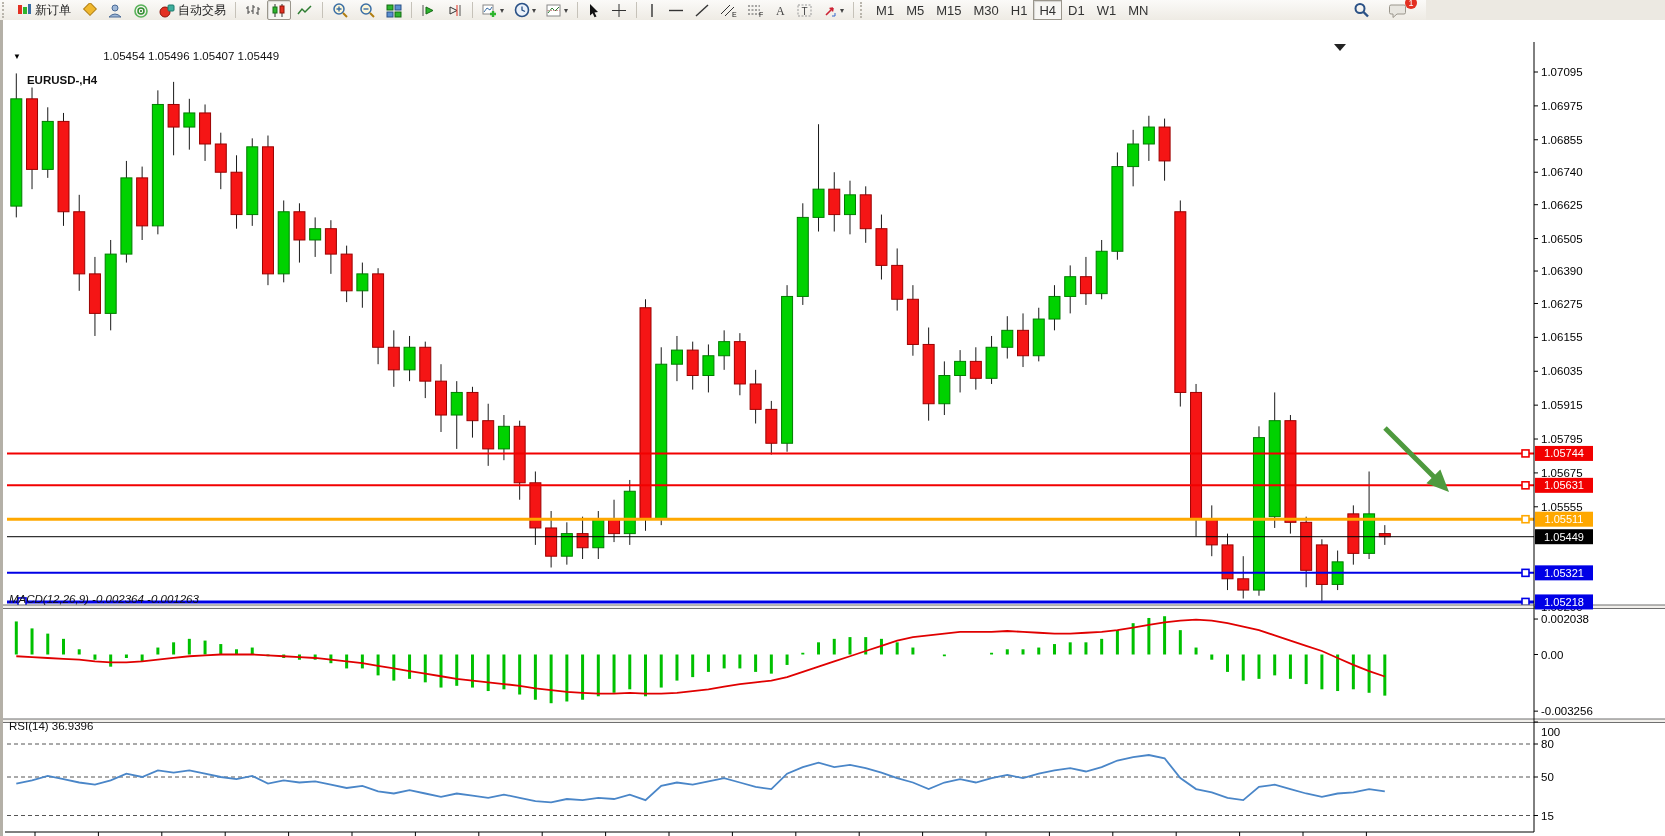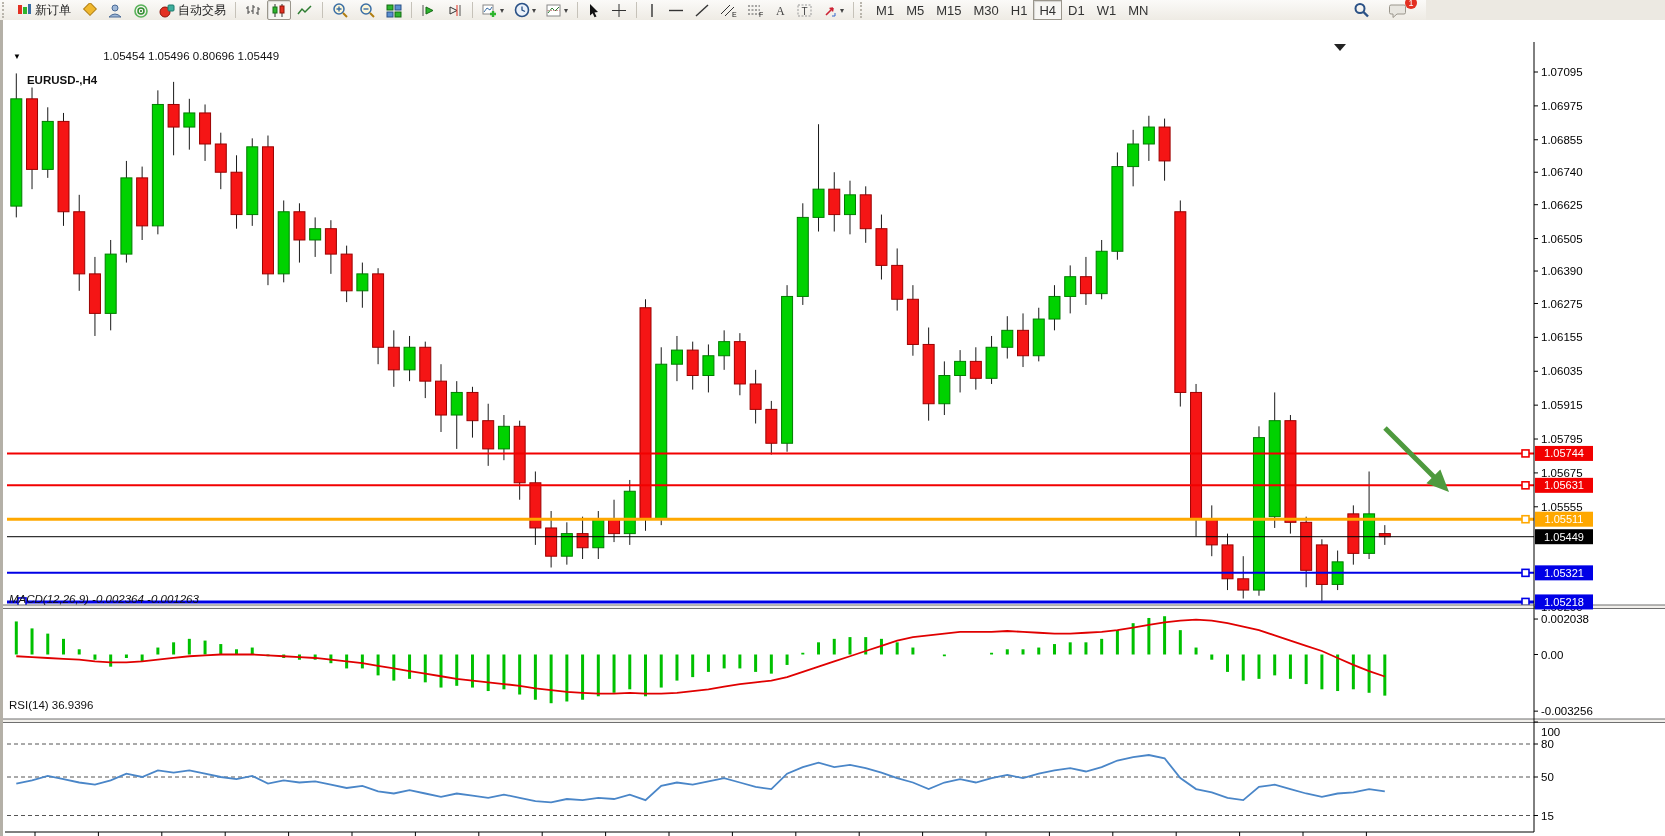--- a/index.html
+++ b/index.html
@@ -649,19 +649,19 @@
         <text x="1561" y="520.715180000004" font-size="11" text-anchor="middle" fill="#fff">1.05449</text>
         <rect x="1532" y="545.3534200000025" width="58" height="15" fill="#0000e6"></rect>
         <text x="1561" y="556.8534200000025" font-size="11" text-anchor="middle" fill="#fff">1.05321</text>
         <rect x="1532" y="574.433410000005" width="58" height="15" fill="#0000e6"></rect>
         <text x="1561" y="585.933410000005" font-size="11" text-anchor="middle" fill="#fff">1.05218</text>
       </svg>
 
   <div class="ovl" id="chart-title">
     <span id="title-tri">▼</span>
     <span style="font-weight:bold;margin-top:48px;">EURUSD-,H4</span>
-    <span>1.05454 1.05496 0.80696 1.05449</span>
+    <span>1.05454 1.05496 1.05407 1.05449</span>
   </div>
   <div class="ovl" id="macd-label" style="left: 6px; top: 573px; font-style: italic;">MACD(12,26,9) -0.002364 -0.001263</div>
-  <div class="ovl" id="rsi-label" style="left: 6px; top: 679px;">RSI(14) 36.9396</div>
+  <div class="ovl" id="rsi-label" style="left: 6px; top: 700px;">RSI(14) 36.9396</div>
 </div>
 
 </div>
 
 </body></html>

